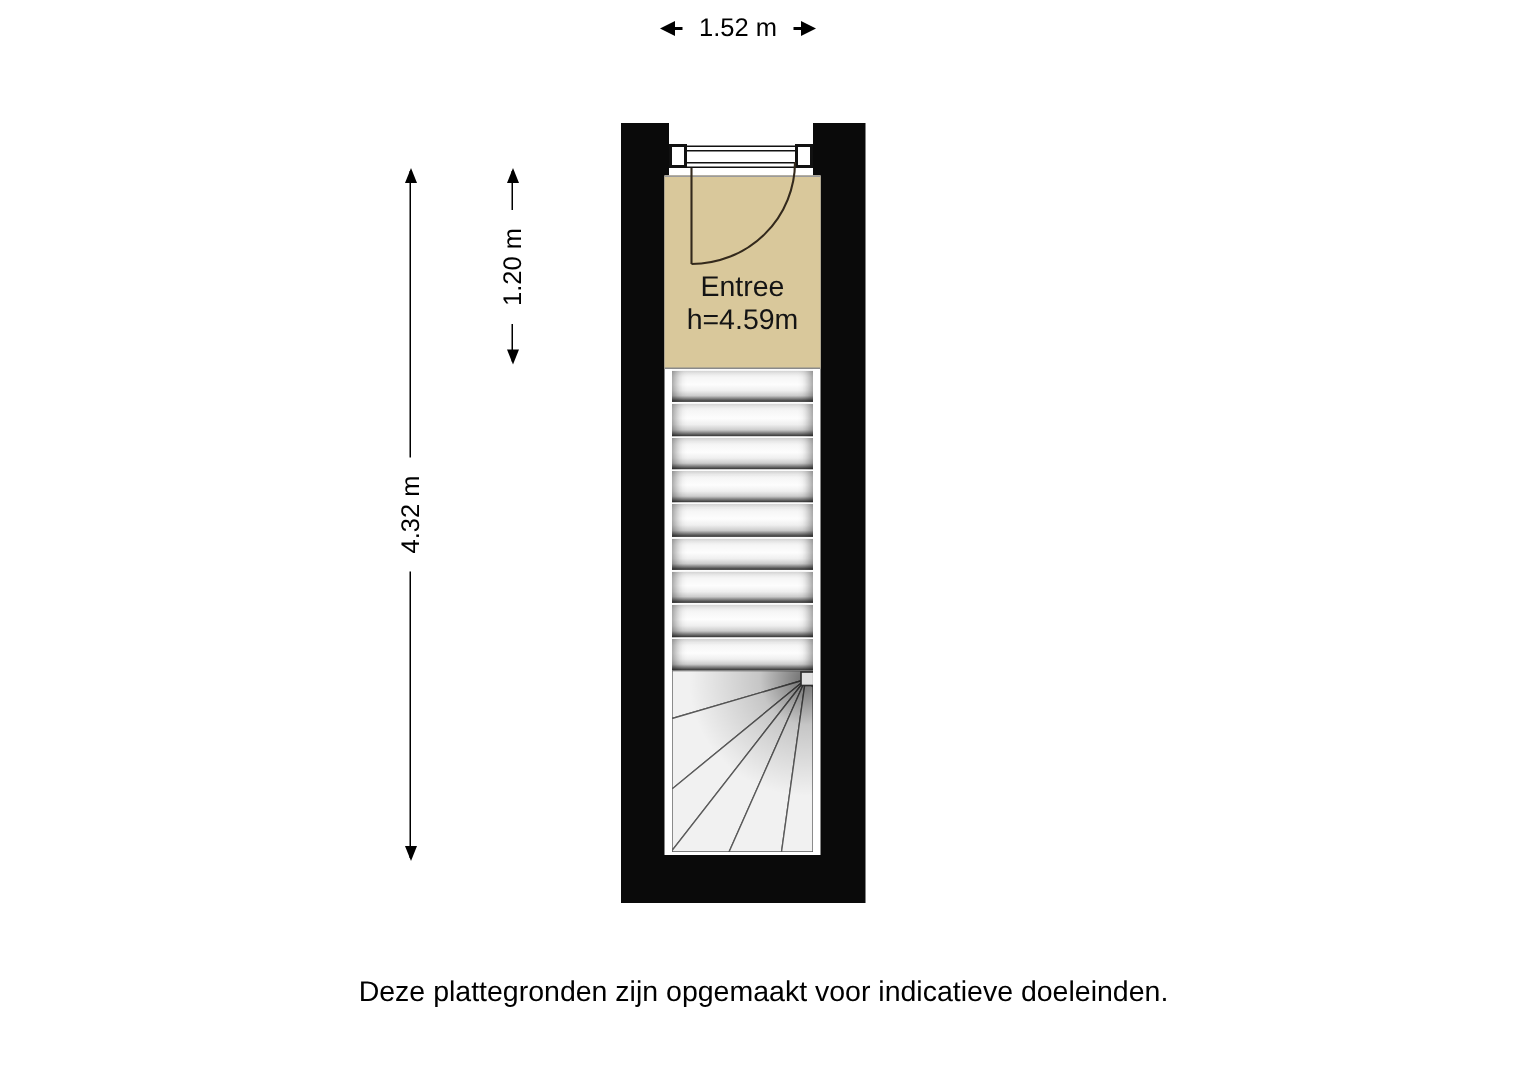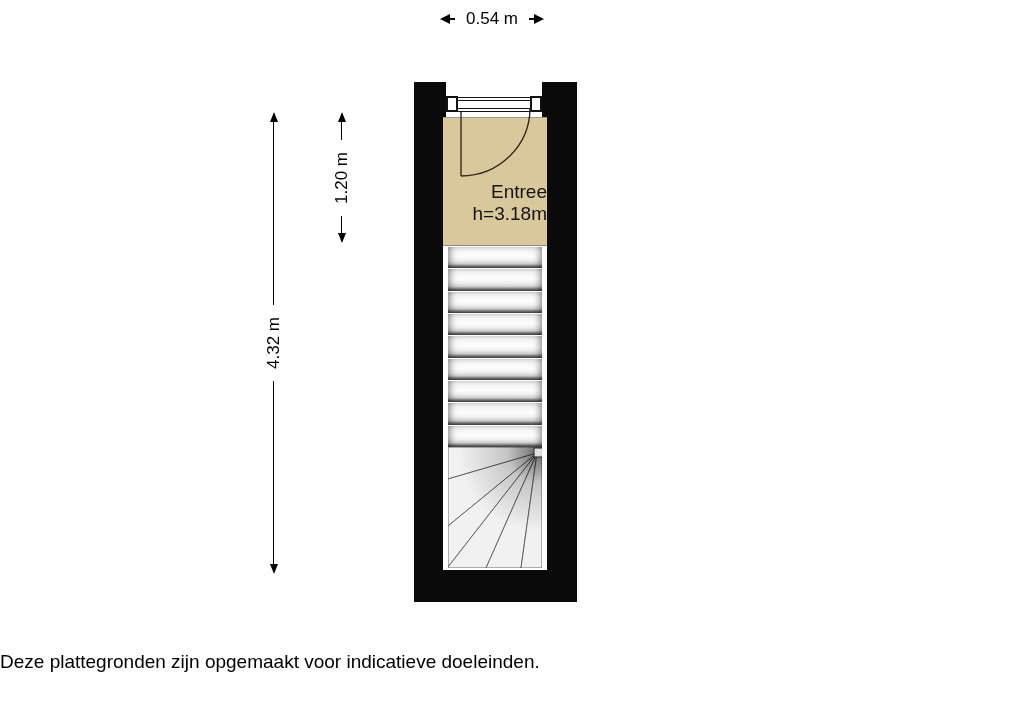--- a/index.html
+++ b/index.html
@@ -51,46 +51,46 @@
   .entree { position: absolute; left: 29px; top: 35px; width: 104px; height: 129px; background: #d9c89b; border-top: 1px solid #9a9a9a; border-bottom: 1px solid #8a8a8a; }
 
   .door-post { position: absolute; top: 14px; width: 12px; height: 16px; background: #fff; border: 2px solid #111; }
   .post-left { left: 32px; }
   .post-right { left: 116px; }
   .frame-lines { position: absolute; left: 44px; top: 15px; width: 72px; height: 15px; }
   .frame-lines .fl { position: absolute; left: 0; width: 100%; height: 1px; background: #111; }
 
   .door-svg { position: absolute; left: 29px; top: 26px; width: 104px; height: 76px; }
 
-  .room-label { position: absolute; left: 29px; top: 99px; width: 104px; text-align: right; font-size: 19px; line-height: 22px; color: #141414; }
+  .room-label { position: absolute; left: 29px; top: 99px; width: 104px; text-align: center; font-size: 19px; line-height: 22px; color: #141414; }
 
   .straight-stairs { position: absolute; left: 34px; top: 164px; width: 94px; height: 201px; display: flex; flex-direction: column; }
   .tread {
     flex: 1;
     border-top: 1px solid #fbfbfb;
     background: linear-gradient(to bottom, #e0e0e0 0%, #f6f6f6 22%, #fdfdfd 45%, #efefef 64%, #cccccc 80%, #474747 97%, #6a6a6a 100%);
     box-shadow: inset 7px 0 7px -5px rgba(0,0,0,.45), inset -7px 0 7px -5px rgba(0,0,0,.45);
   }
 
   .winder-svg { position: absolute; left: 34px; top: 365px; width: 94px; height: 121px; }
 
   
-  .disclaimer { position: absolute; left: 0; right: 0; top: 648px; text-align: left; font-size: 19px; line-height: 28px; color: #000; }
+  .disclaimer { position: absolute; left: 0; right: 0; top: 648px; text-align: center; font-size: 19px; line-height: 28px; color: #000; }
 </style>
 </head>
 <body>
 
 <div class="canvas" style="background-color: rgb(255, 255, 255);">
 
   <div class="dim-top">
     <span class="h-arrow">
         <span class="tri-left"></span>
         <span class="h-stem"></span>
       </span>
-    <span class="label">0.54 m</span>
+    <span class="label">1.52 m</span>
     <span class="h-arrow">
         <span class="h-stem"></span>
         <span class="tri-right"></span>
       </span>
   </div>
 
   <div class="dim-v" style="left:267px; top:112px; height:462px;">
     <span class="vline"></span>
     <span class="tri-up"></span>
     <span class="tri-down"></span>
@@ -119,21 +119,21 @@
     <div class="door-post post-left"></div>
     <div class="door-post post-right"></div>
 
     <svg class="door-svg" viewBox="0 0 104 76" xmlns="http://www.w3.org/2000/svg">
       <line x1="18" y1="4" x2="18" y2="68" stroke="#33291c" stroke-width="1.4"></line>
       <path d="M 87 0 A 69 68 0 0 1 18 68" fill="none" stroke="#33291c" stroke-width="1.4"></path>
     </svg>
 
     <div class="room-label">
       <div>Entree</div>
-      <div>h=3.18m</div>
+      <div>h=4.59m</div>
     </div>
 
     <div class="straight-stairs">
         <div class="tread"></div>
         <div class="tread"></div>
         <div class="tread"></div>
         <div class="tread"></div>
         <div class="tread"></div>
         <div class="tread"></div>
         <div class="tread"></div>

